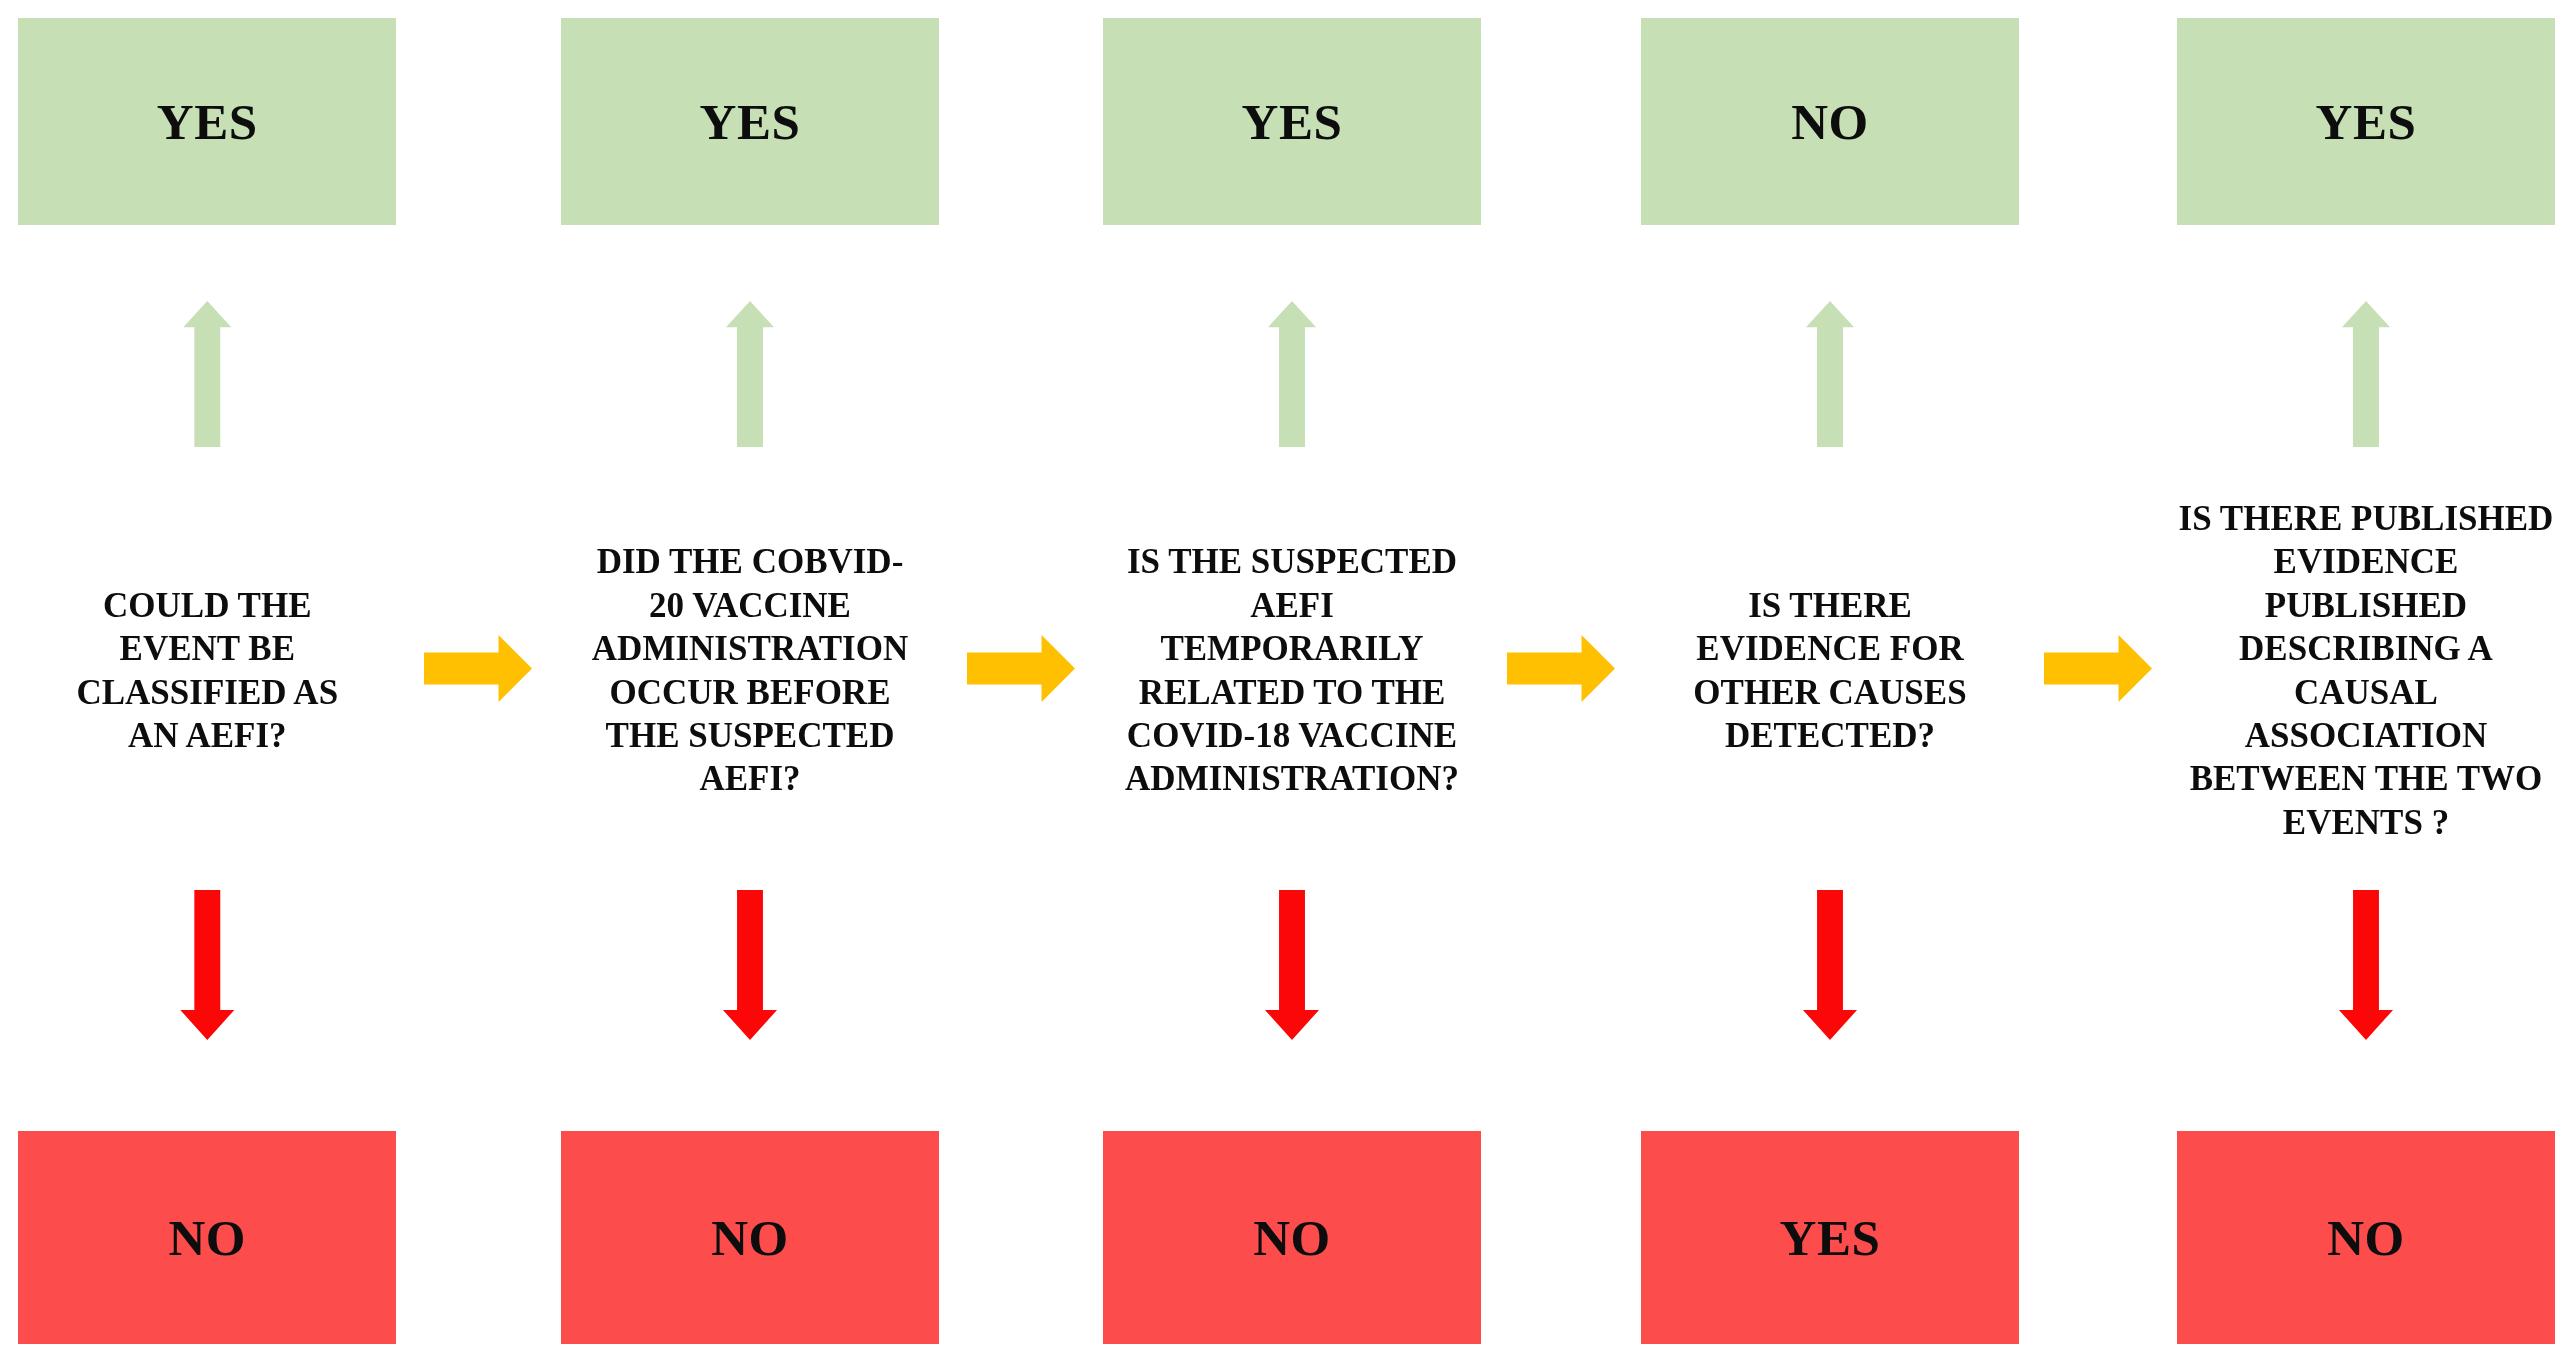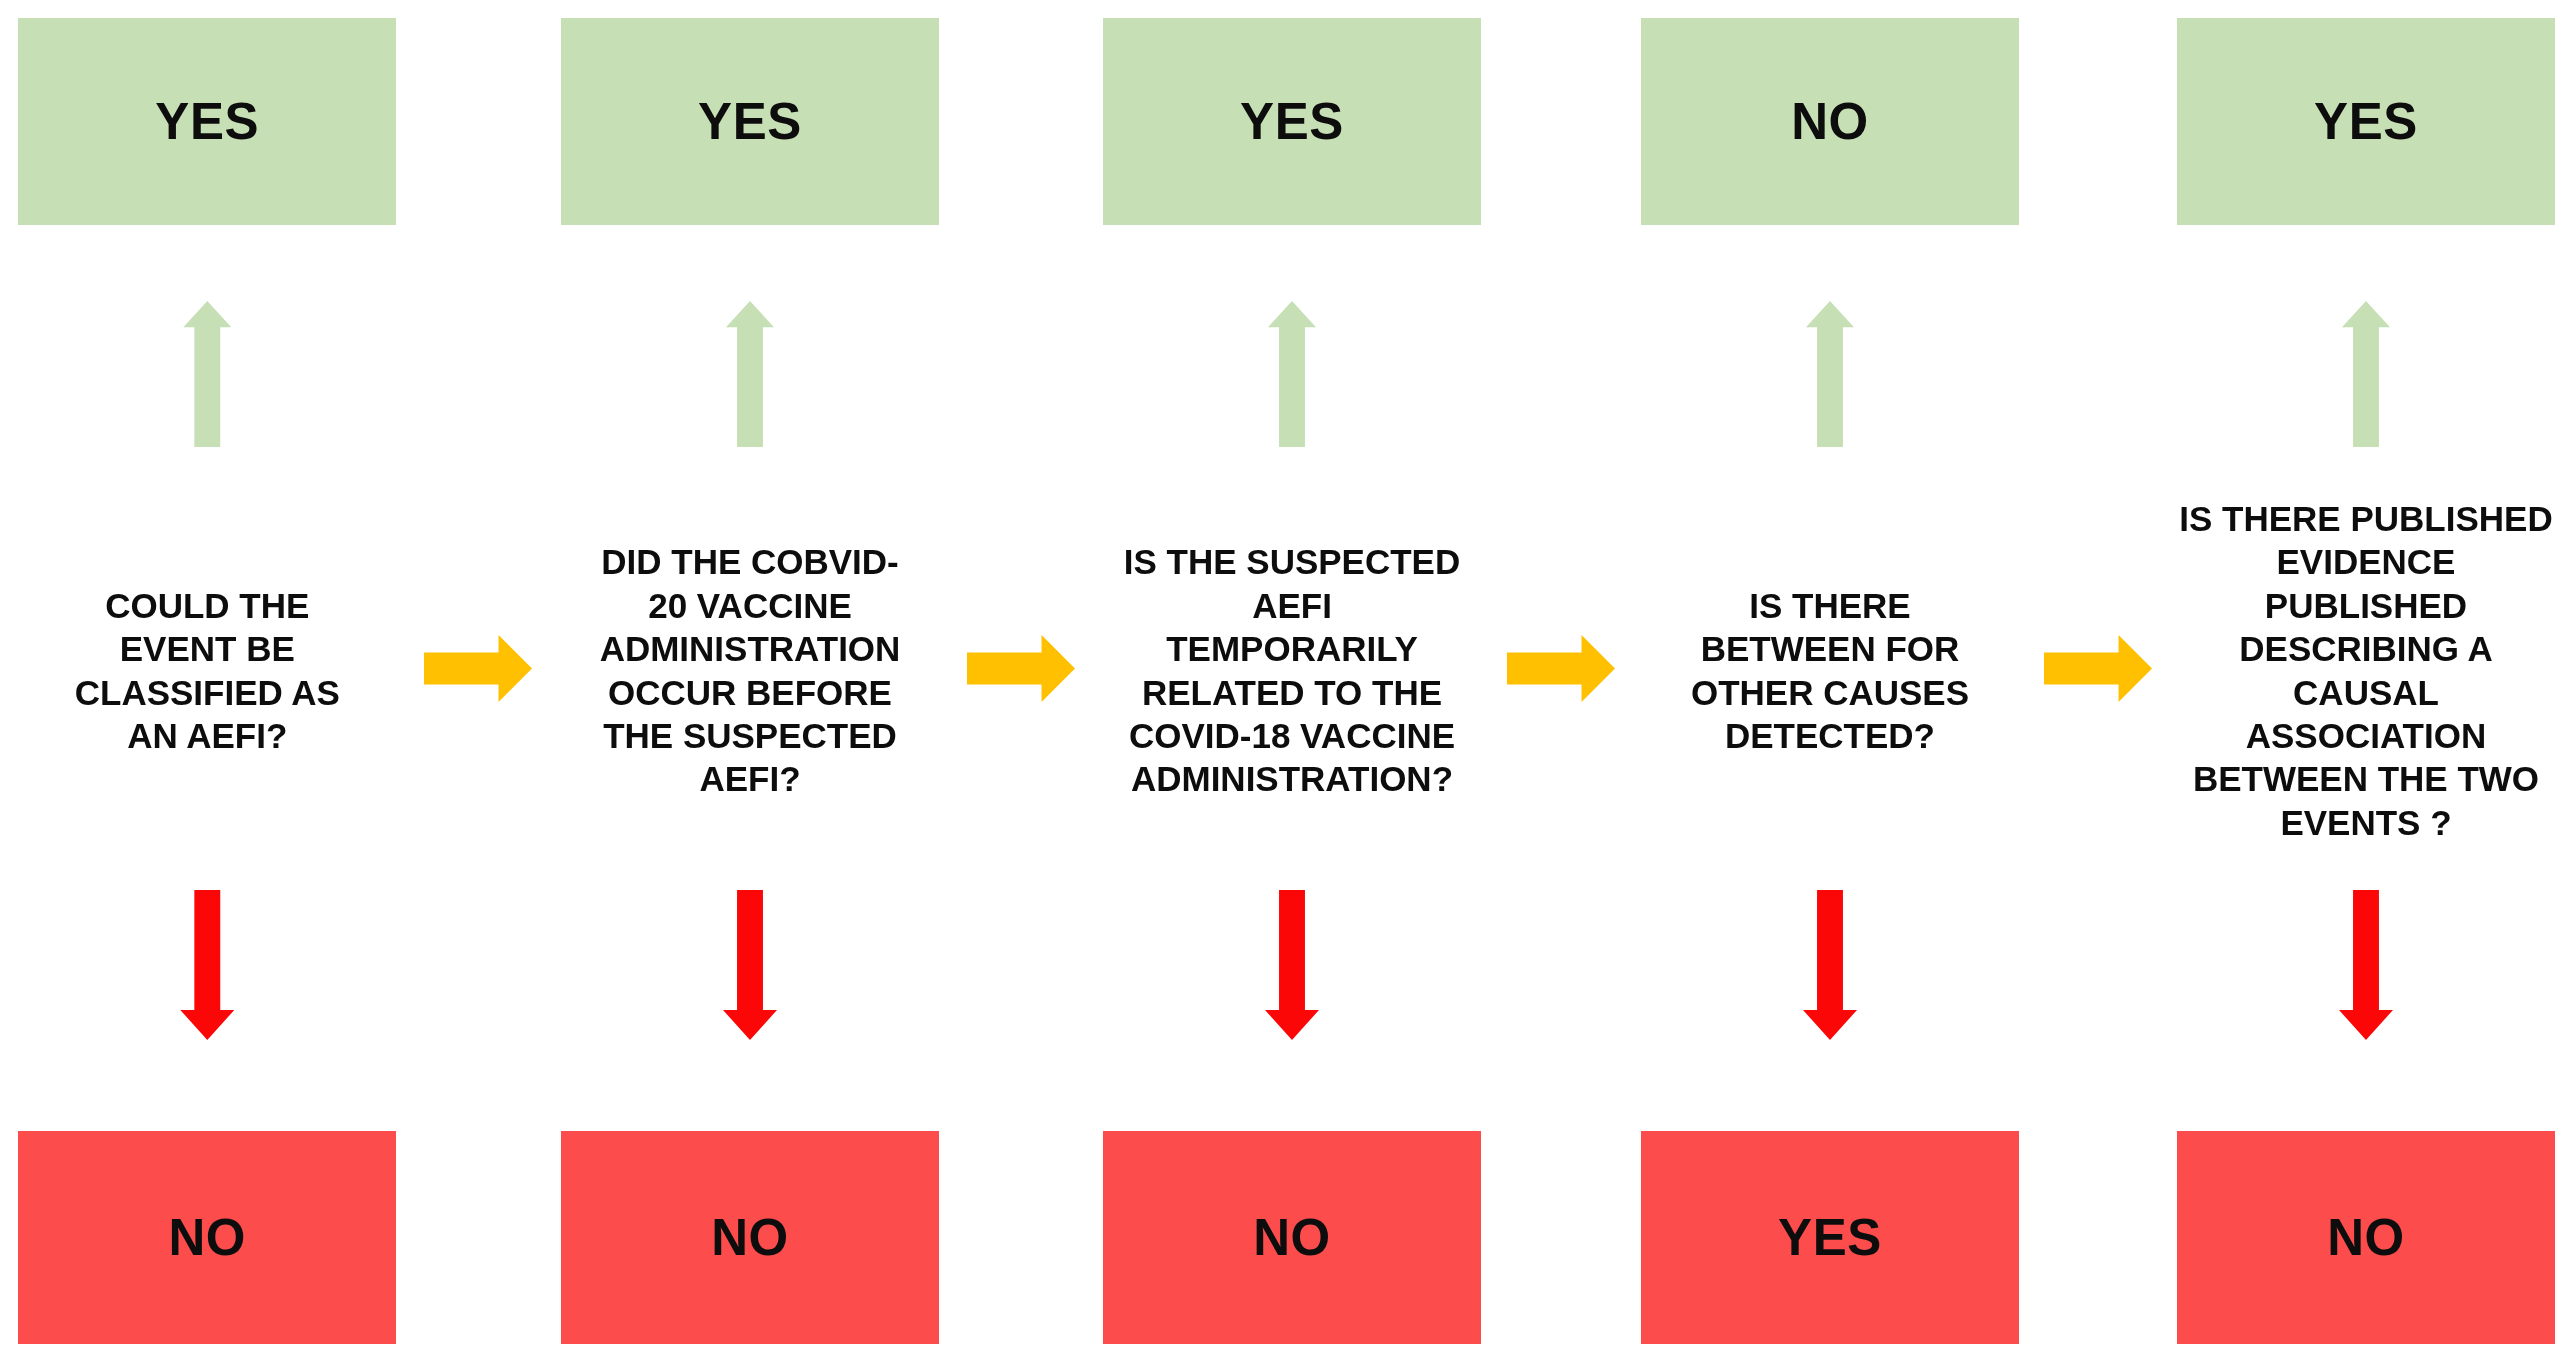--- a/index.html
+++ b/index.html
@@ -1,20 +1,20 @@
 <!DOCTYPE html>
 <html style="font-size:9.8px"><head>
 <meta charset="utf-8">
 <style>
   html,body{margin:0;padding:0;background:#ffffff;}
   .canvas{
     position:relative;
     width:2576px;height:1365px;
     background:#ffffff;
-    font-family:Liberation Sans, sans-serif;
+    font-family:Liberation Serif, serif;
     overflow:hidden;
   }
   .col{position:absolute;top:0;height:100%;width:378px;}
   .col1{left:18.3px;}  .col2{left:561px;}  .col3{left:1103px;}
   .col4{left:1641px;} .col5{left:2177px;}
 
   .box{
     position:absolute;left:0;width:378px;
     display:flex;align-items:center;justify-content:center;
     font-weight:bold;font-size:51px;letter-spacing:0.6px;color:#0d0d0d;
@@ -85,21 +85,21 @@
 COVID-18 VACCINE
 ADMINISTRATION?</div>
     <div class="arrow-down" style="background: rgb(251, 7, 7);"></div>
     <div class="box box-bottom" style="background: rgb(252, 76, 76);">NO</div>
   </div>
 
   <div class="col col4">
     <div class="box box-top" style="background: rgb(198, 223, 180);">NO</div>
     <div class="arrow-up" style="background: rgb(198, 223, 180);"></div>
     <div class="question">IS THERE
-BETWEEN FOR
+EVIDENCE FOR
 OTHER CAUSES
 DETECTED?</div>
     <div class="arrow-down" style="background: rgb(251, 7, 7);"></div>
     <div class="box box-bottom" style="background: rgb(252, 76, 76);">YES</div>
   </div>
 
   <div class="col col5">
     <div class="box box-top" style="background: rgb(198, 223, 180);">YES</div>
     <div class="arrow-up" style="background: rgb(198, 223, 180);"></div>
     <div class="question">IS THERE PUBLISHED

